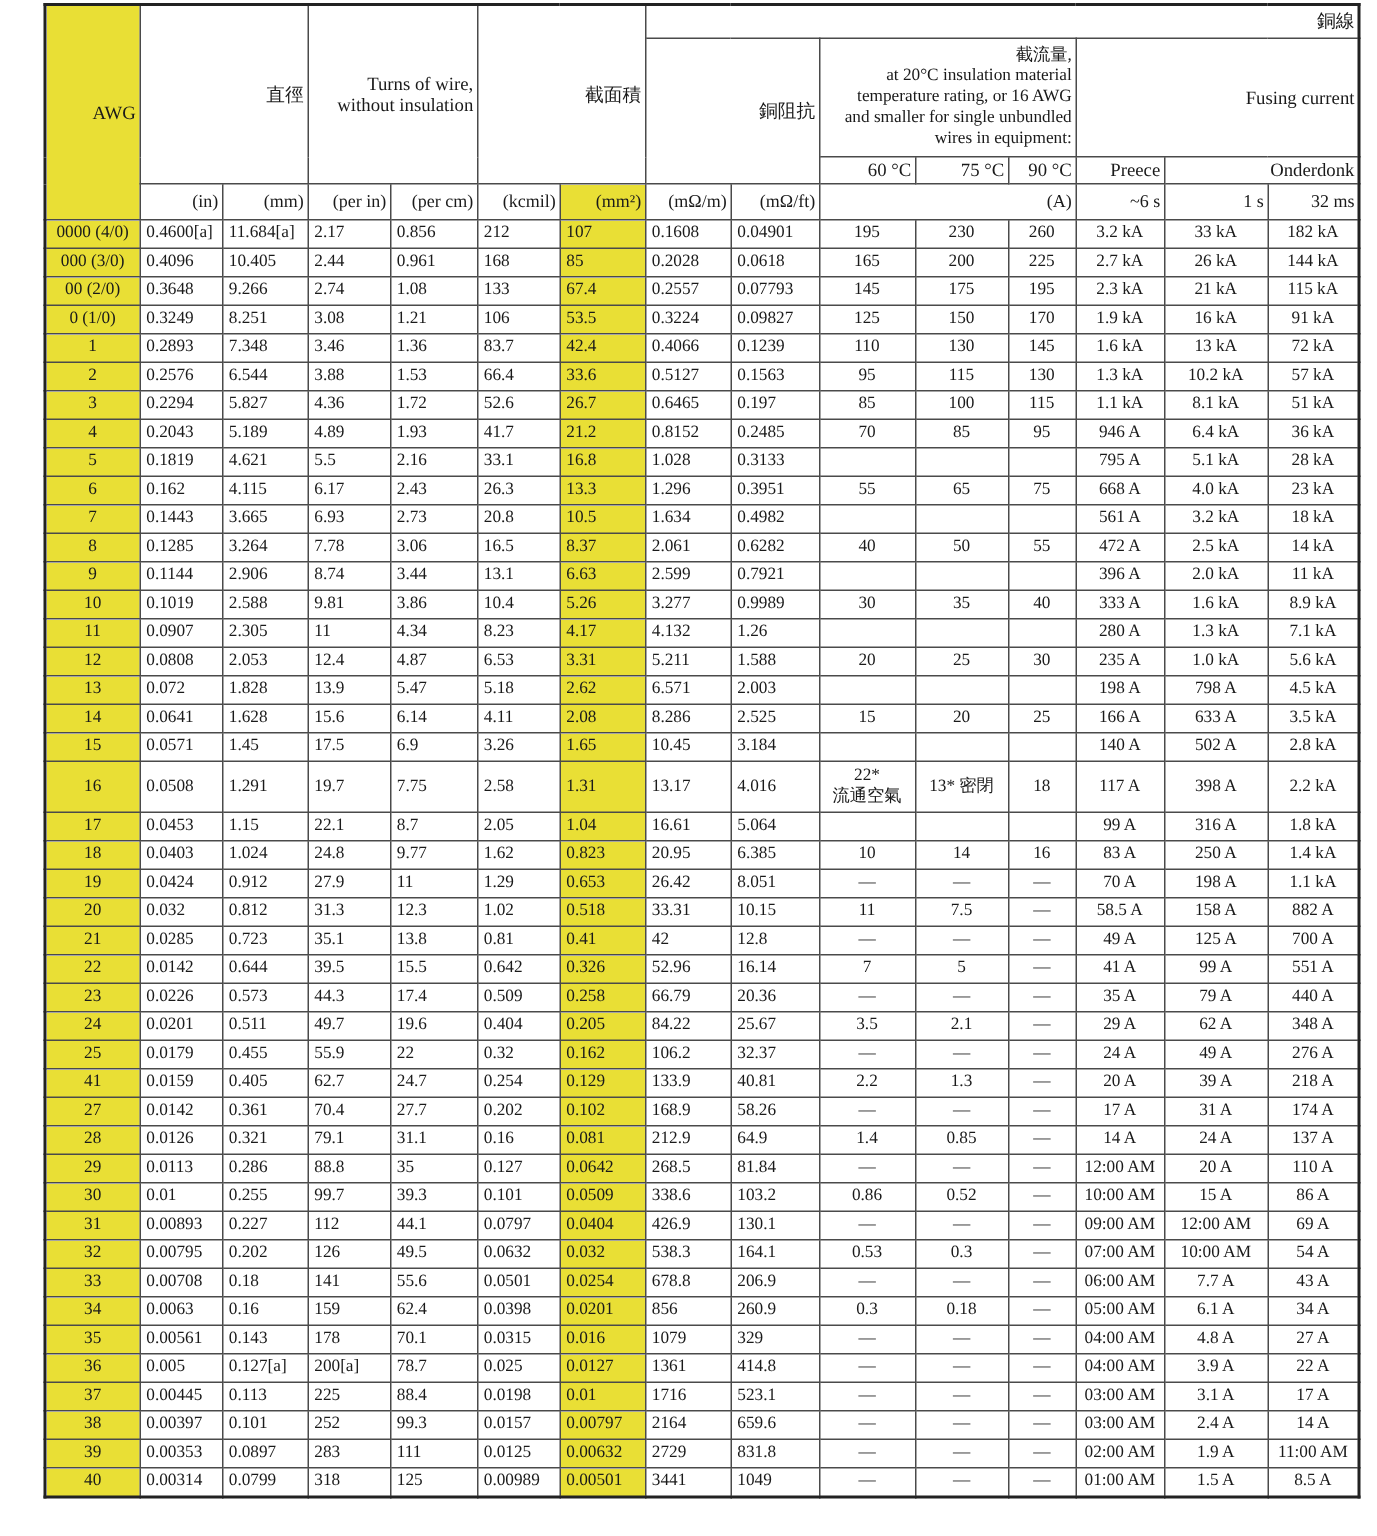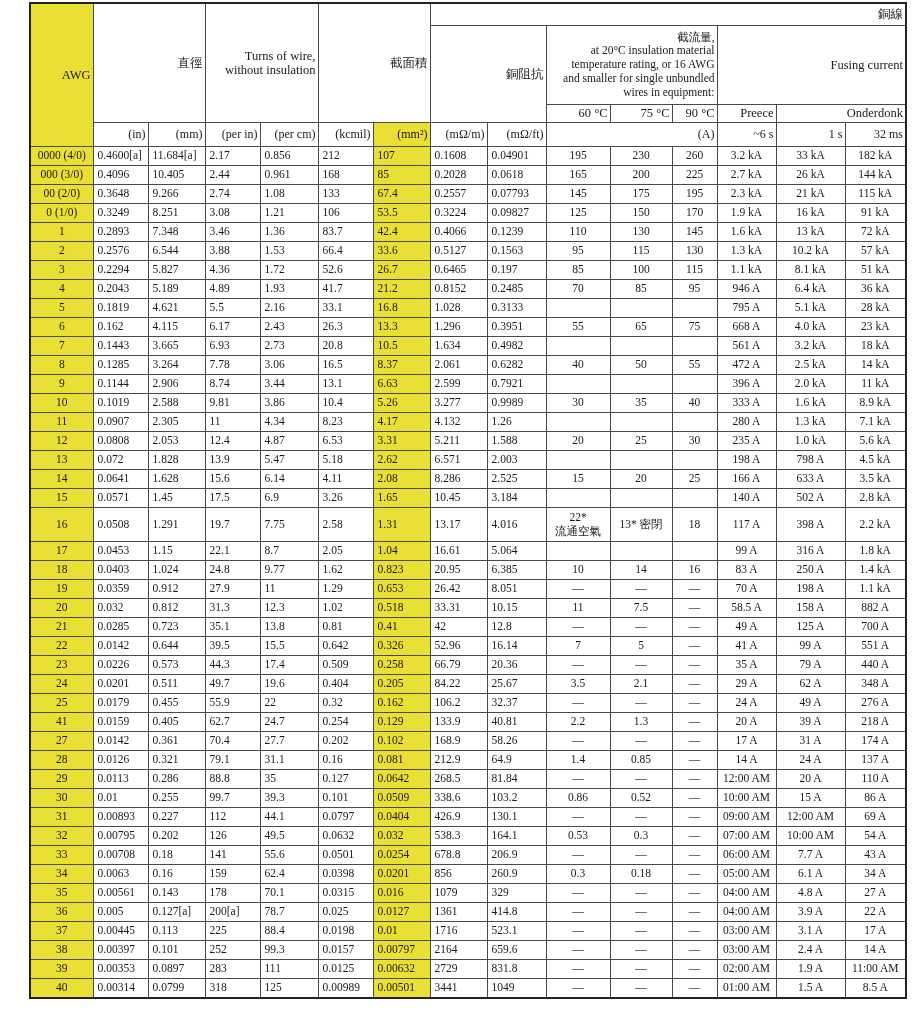--- a/index.html
+++ b/index.html
@@ -468,21 +468,21 @@
           <td class="l">6.385</td>
           <td class="c">10</td>
           <td class="c">14</td>
           <td class="c">16</td>
           <td class="c">83 A</td>
           <td class="c">250 A</td>
           <td class="c">1.4 kA</td>
         </tr>
         <tr>
           <td class="hl c">19</td>
-          <td class="l">0.0359</td>
+          <td class="l">0.0424</td>
           <td class="l">0.912</td>
           <td class="l">27.9</td>
           <td class="l">11</td>
           <td class="l">1.29</td>
           <td class="hl l">0.653</td>
           <td class="l">26.42</td>
           <td class="l">8.051</td>
           <td class="c">—</td>
           <td class="c">—</td>
           <td class="c">—</td>

